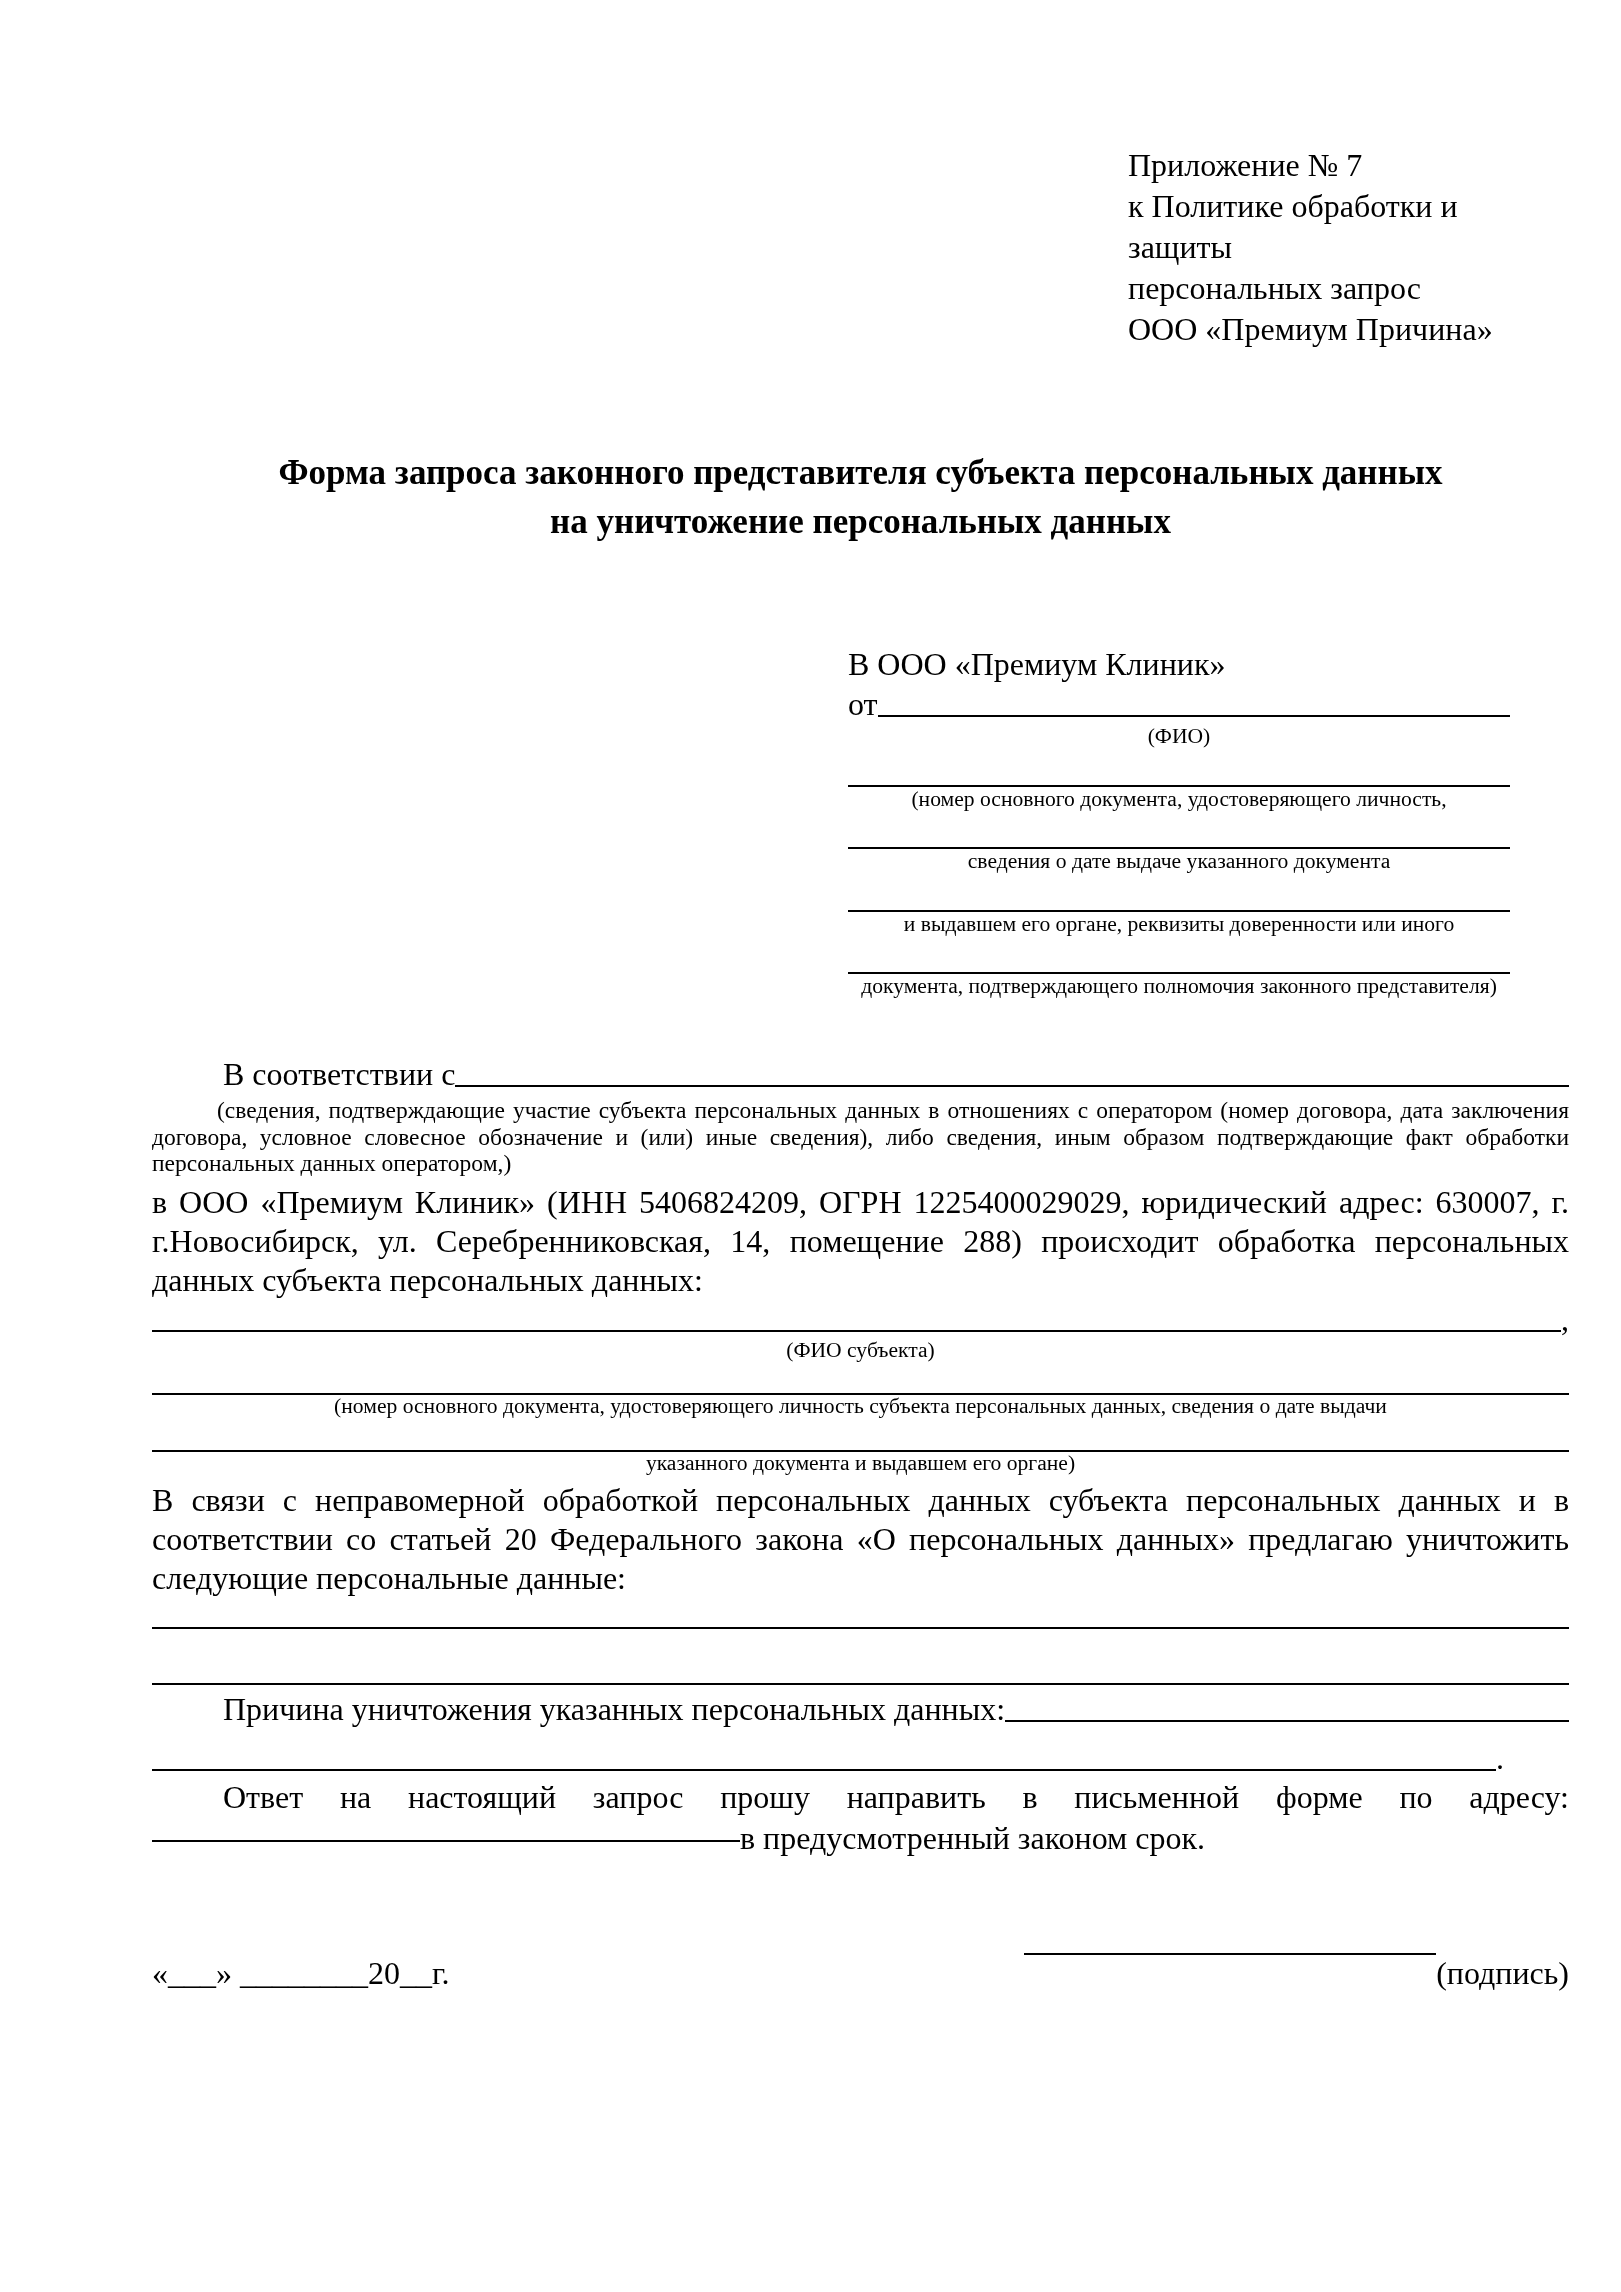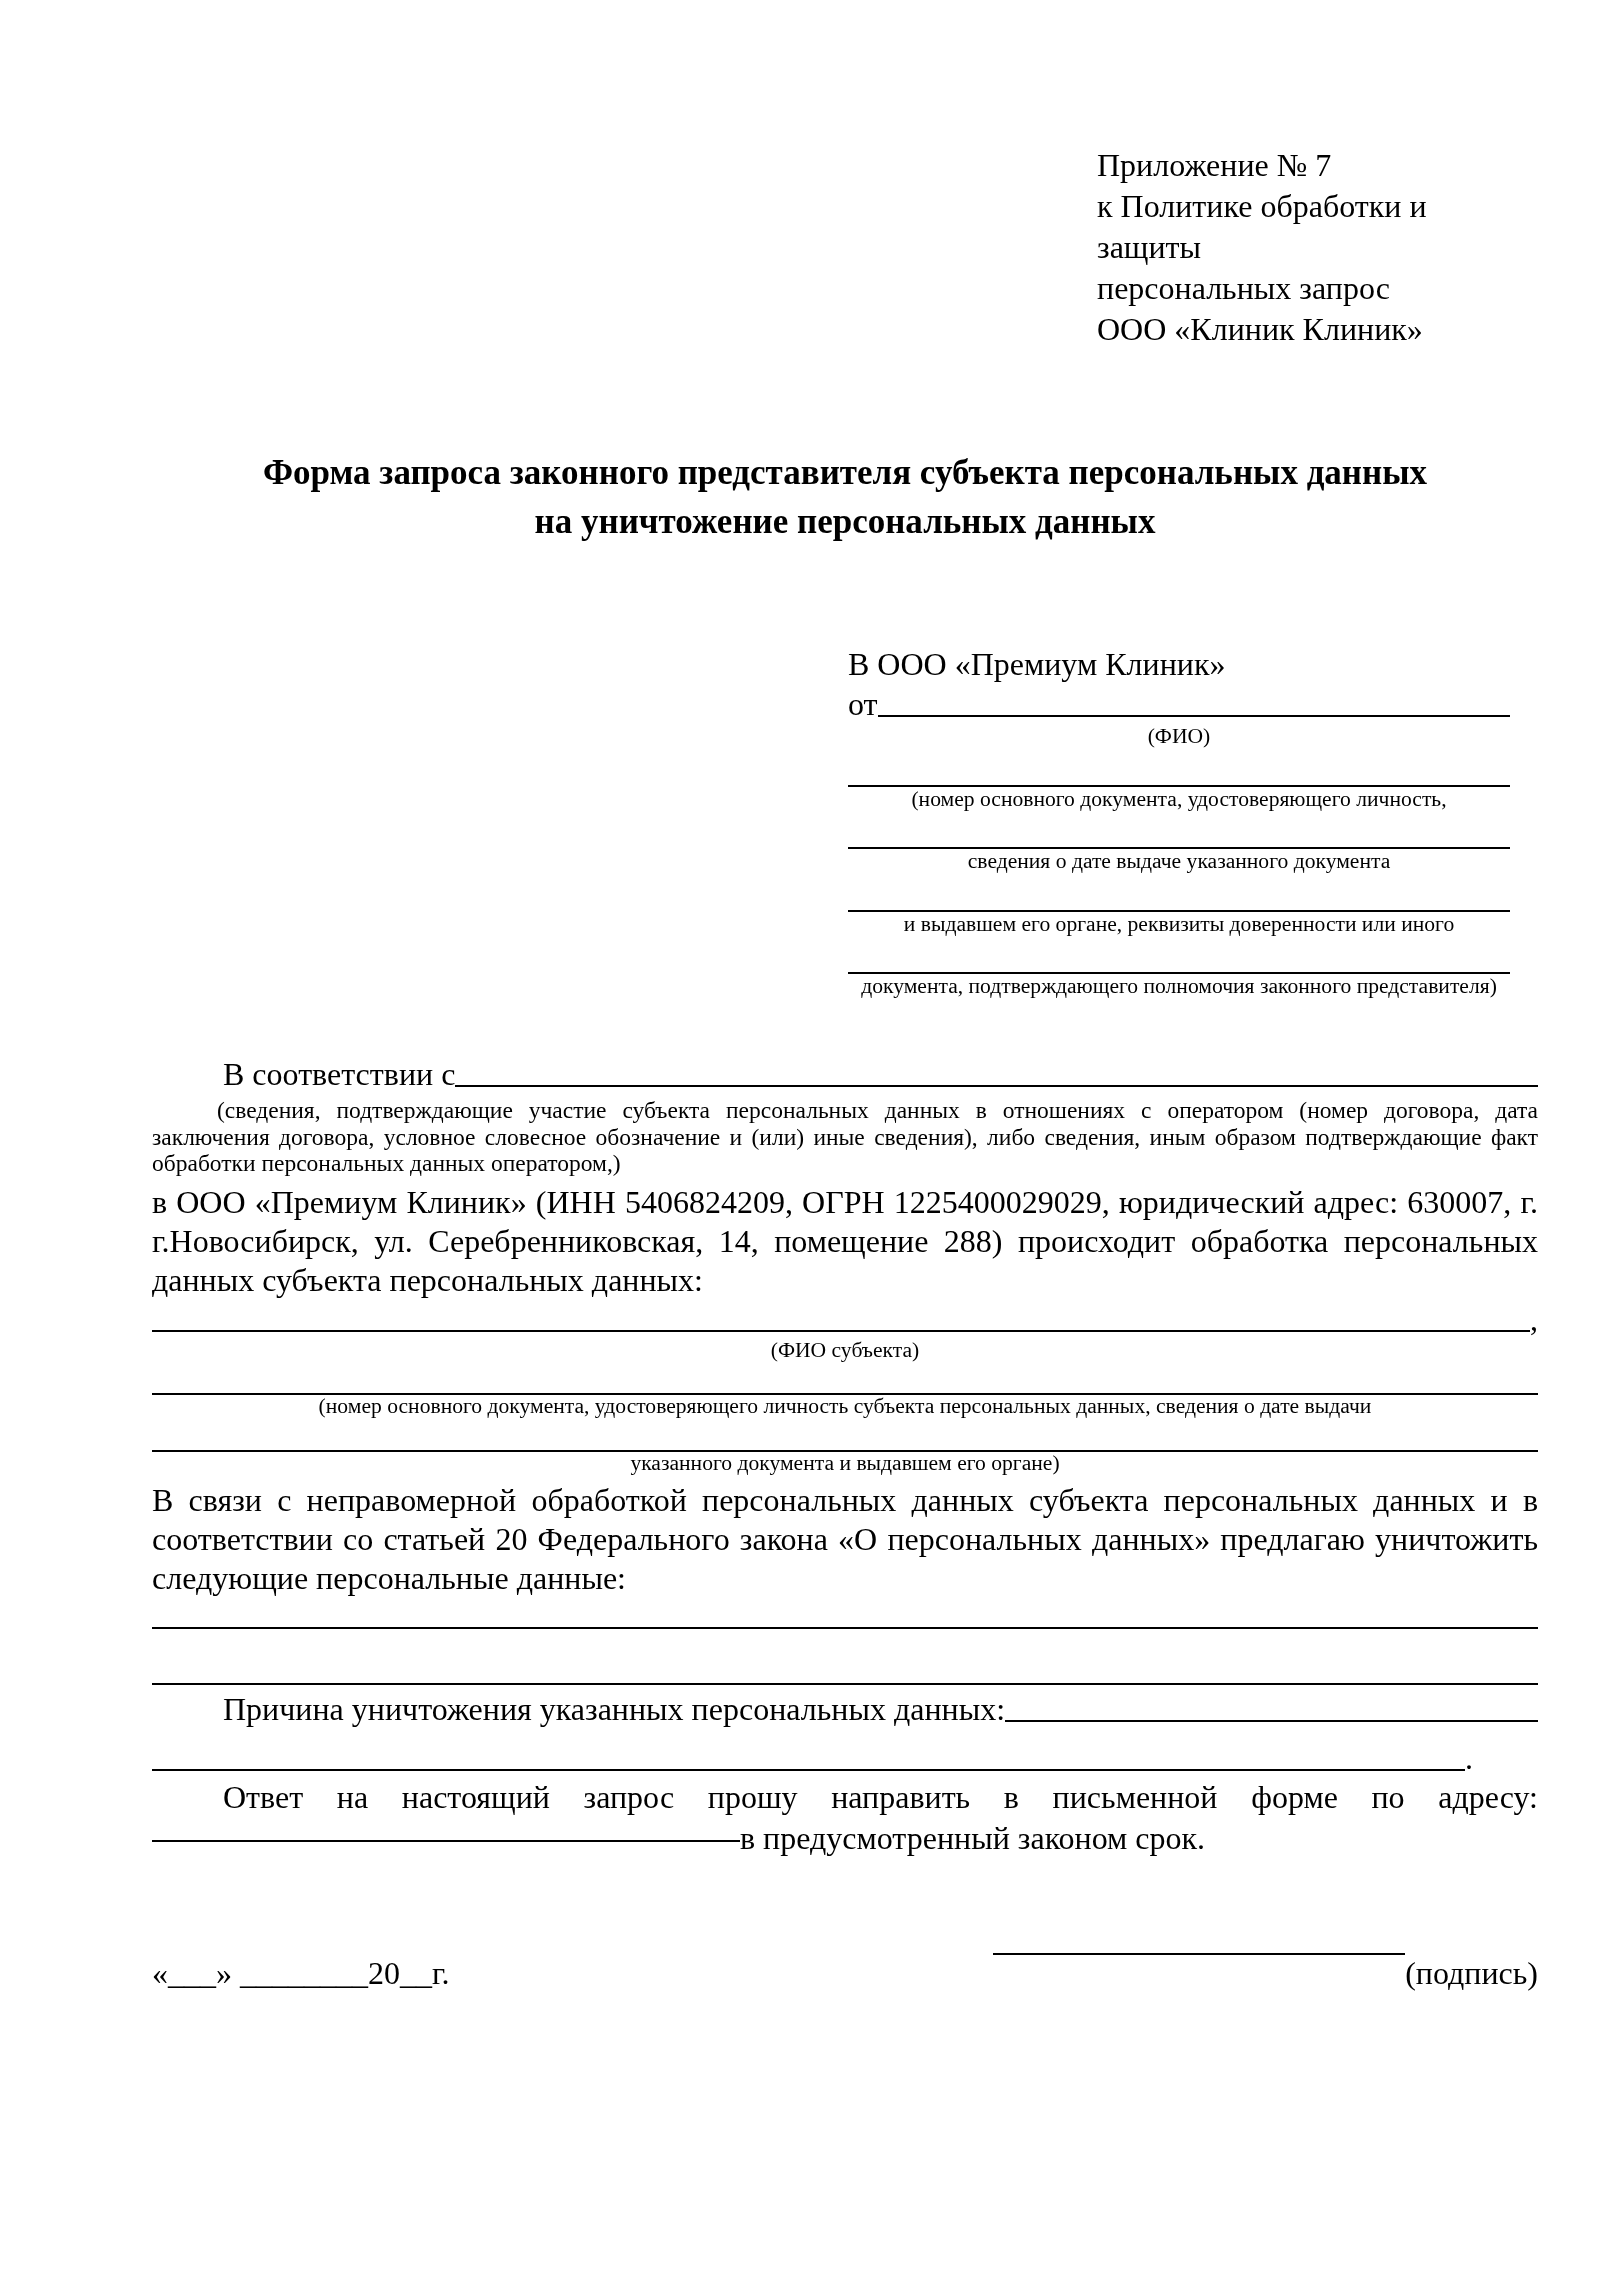--- a/index.html
+++ b/index.html
@@ -5,21 +5,21 @@
   html, body { margin: 0; padding: 0; background: #888; }
   .page {
     width: 1621px;
     height: 2293px;
     margin: 0 auto;
     background: #ffffff;
     color: #000000;
     font-family: "Liberation Serif", "DejaVu Serif", serif;
     font-size: 32px;
     box-sizing: border-box;
-    padding: 145px 83px 0 152px;
+    padding: 145px 52px 0 152px;
     position: relative;
     overflow: hidden;
   }
 
   
   .header-block {
     margin-left: auto;
     width: 441px;
     line-height: 41px;
   }
@@ -119,21 +119,21 @@
 </style>
 </head>
 <body>
 
 <div class="page">
 
   <div class="header-block">
     <div>Приложение № 7</div>
     <div>к Политике обработки и защиты</div>
     <div>персональных запрос</div>
-    <div>ООО «Клиник Клиник»</div>
+    <div>ООО «Премиум Причина»</div>
   </div>
 
   <div class="doc-title">
     <div>Форма запроса законного представителя субъекта персональных данных</div>
     <div>на уничтожение персональных данных</div>
   </div>
 
   <div class="addressee">
     <div class="addr-to">В ООО «Премиум Клиник»</div>
     <div class="frow">

